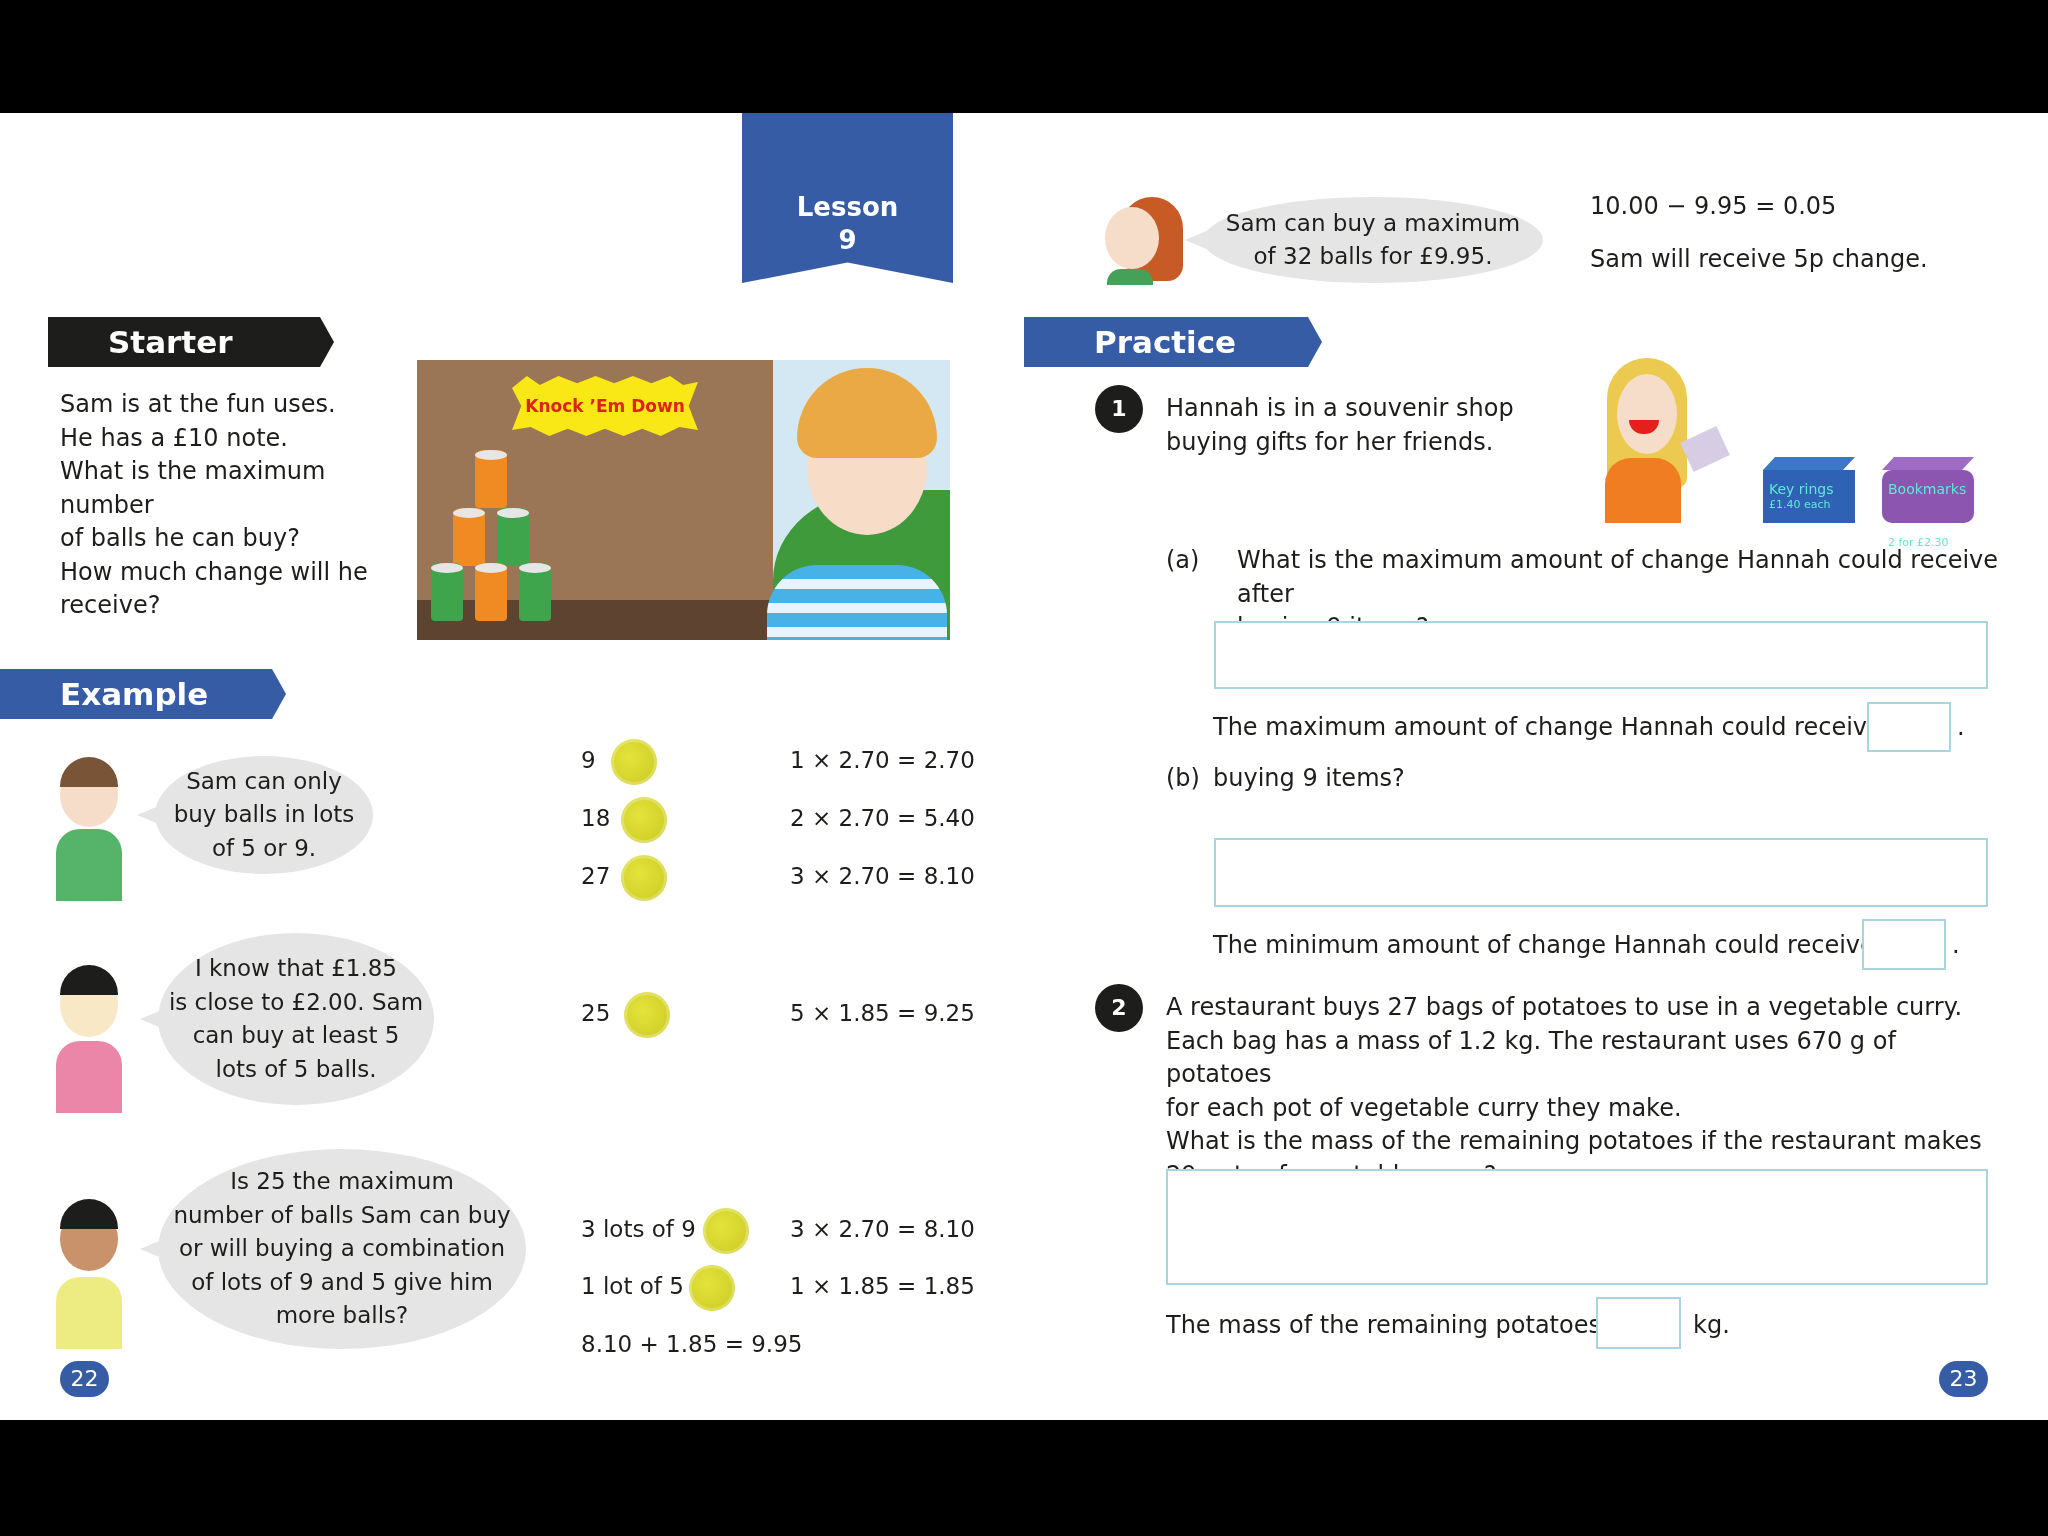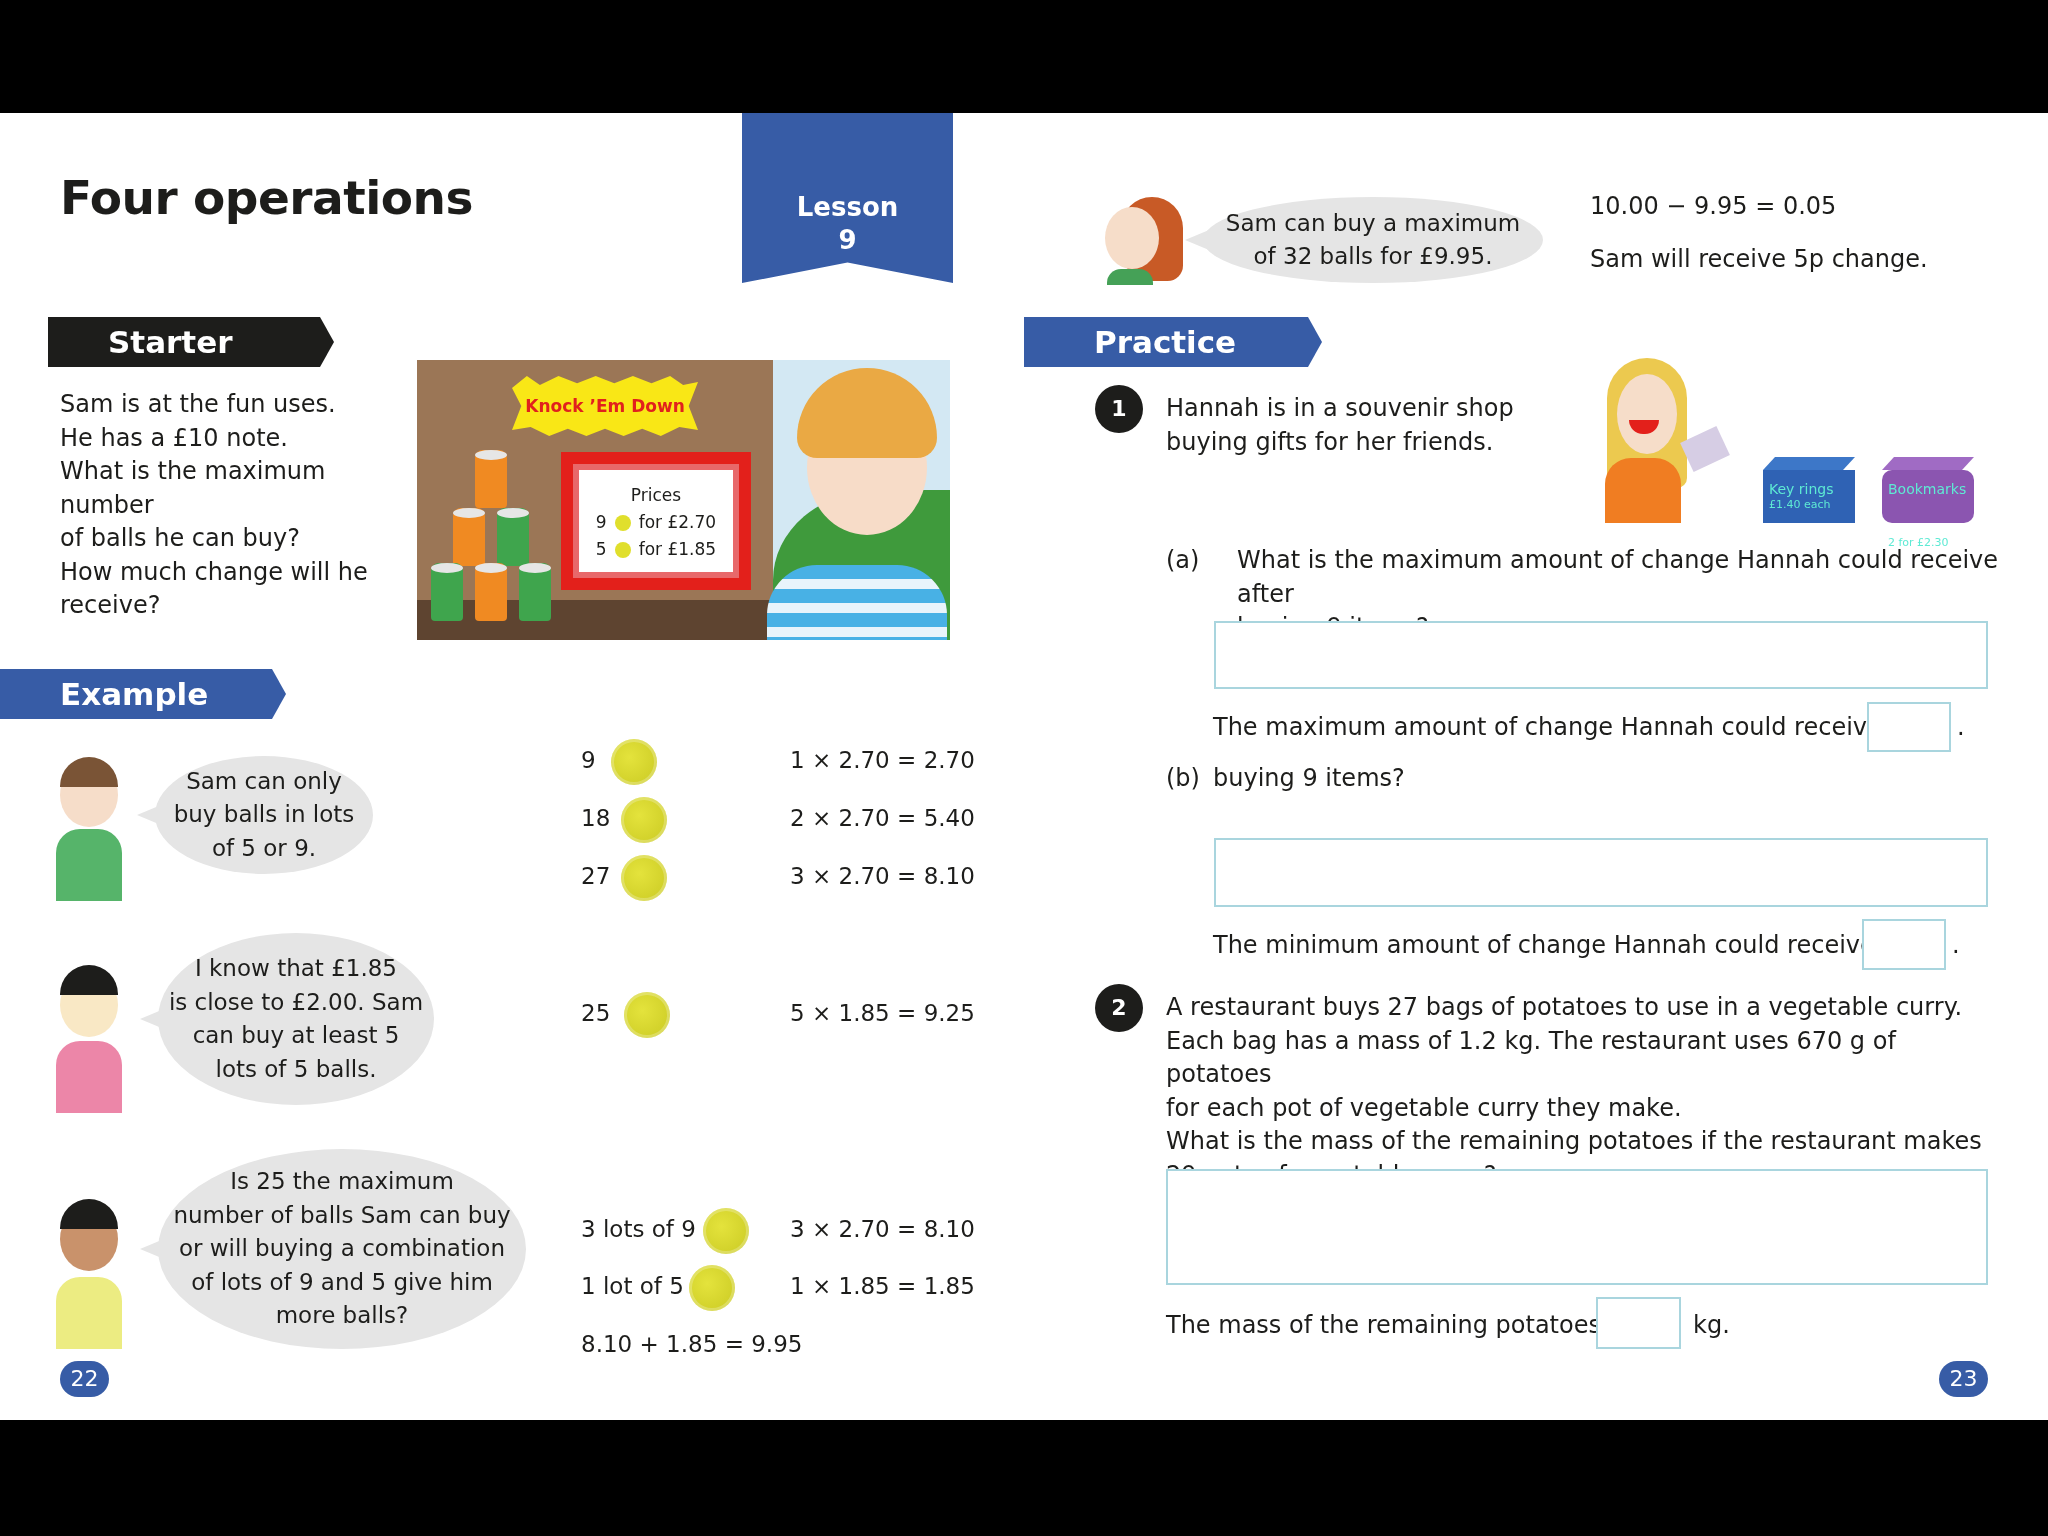--- a/index.html
+++ b/index.html
@@ -53,21 +53,20 @@
   .char { position:absolute; }
   .face { position:absolute; border-radius:50%; background:#f6ddc9; }
   .hannah-box { position:absolute; color:#5eead4; font-size:14px; line-height:15px; padding:12px 6px 0; box-sizing:border-box; }
   .key { background:#2f62b4; } .bm { background:#8b55b0;border-radius:10px; }
 </style>
 </head>
 <body>
 
 <div class="page">
 
-  <div class="abs title">Four operations</div>
 
   <div class="abs lesson">
     <div class="inner">
       <div>Lesson</div>
       <div>9</div>
     </div>
   </div>
 
   <div class="abs bar black" style="left:0;top:204px;width:286px;margin-left:48px;">
     <span>Starter</span>
@@ -86,29 +85,20 @@
     <div class="sky"></div>
     <div class="grass"></div>
     <div class="shelf"></div>
     <div class="sign">Knock ’Em Down</div>
     <div class="can o" style="left:58px;top:90px;"></div>
     <div class="can o" style="left:36px;top:148px;"></div>
     <div class="can g" style="left:80px;top:148px;"></div>
     <div class="can g" style="left:14px;top:203px;"></div>
     <div class="can o" style="left:58px;top:203px;"></div>
     <div class="can g" style="left:102px;top:203px;"></div>
-    <div class="price-frame">
-      <div class="price-inner">
-        <div class="price-card">
-          <div>Prices</div>
-          <div><span>9</span><span class="mini-ball"></span><span>for £2.70</span></div>
-          <div><span>5</span><span class="mini-ball"></span><span>for £1.85</span></div>
-        </div>
-      </div>
-    </div>
     <div class="boy-shirt"></div>
     <div class="boy-face"></div>
     <div class="boy-hair"></div>
   </div>
 
   <div class="abs bar blue" style="left:0;top:556px;width:286px;">
     <span>Example</span>
   </div>
 
   <div class="char" style="left:56px;top:630px;width:66px;height:160px;">

